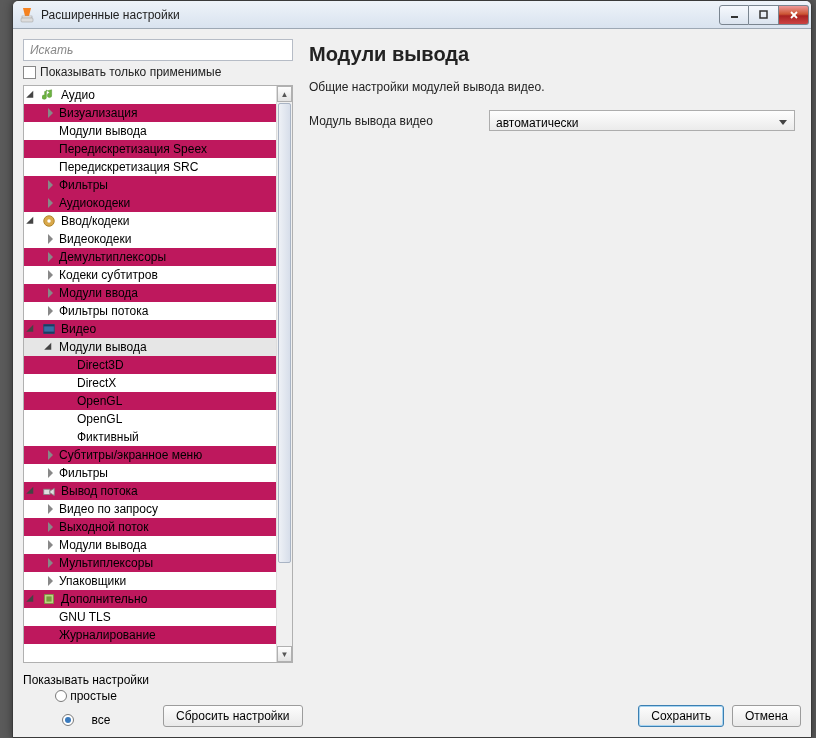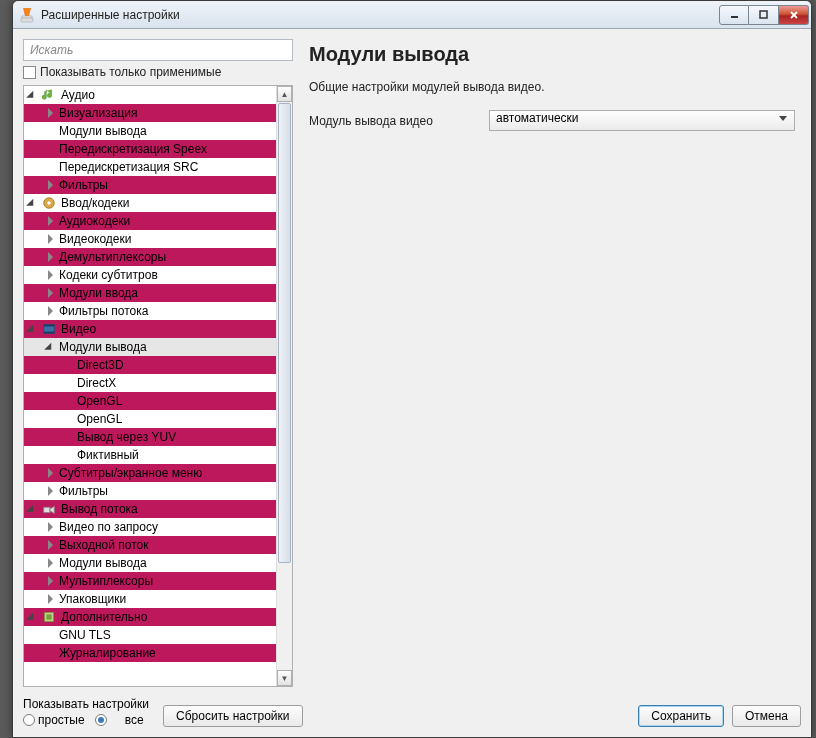--- a/index.html
+++ b/index.html
@@ -114,30 +114,30 @@
   .sb-thumb { position:absolute; left:1px; right:1px; top:17px; height:460px;
     background:linear-gradient(90deg,#eef1f6,#d7deea); border:1px solid #a9b4c4; border-radius:2px;}
   .sb-btn.dn { position:absolute; bottom:0; left:0; right:0;}
   .right-pane { flex:1; display:flex; flex-direction:column; padding: 0 6px;}
   .h1 { font-size:20px; font-weight:600; color:#222; margin: 4px 0 14px 0;}
   .desc { color:#222; margin-bottom: 16px;}
   .form-row { display:flex; align-items:center; }
   .form-label { width: 180px; color:#222; }
   .dropdown {
     flex:1; height:21px; border:1px solid #adadad; background:linear-gradient(#fefefe,#ebebeb);
-    display:flex; align-items:flex-start; padding:0 4px 0 6px; justify-content:space-between; color:#000;
+    display:flex; align-items:flex-end; padding:0 4px 0 6px; justify-content:space-between; color:#000;
   }
   .dd-btn { width:15px; height:15px; display:flex; align-items:center; justify-content:center;}
   .dd-btn::before { content:""; border-left:4px solid transparent; border-right:4px solid transparent; border-top:5px solid #444;}
   .bottom-bar {
     border-top: 0; padding-top:10px;
     display:flex; align-items:flex-end; gap:8px;
   }
   .settings-group { display:flex; flex-direction:column; gap:2px; margin-right:6px;}
-  .radio-row { display:flex; gap:10px; align-items:center;}
+  .radio-row { display:flex; gap:10px; align-items:center;flex-direction:column;}
   .radio { width:12px; height:12px; border-radius:50%; border:1px solid #7a7a7a; background:#fff; display:inline-flex; align-items:center; justify-content:center;}
   .radio.on::after { content:""; width:6px;height:6px; border-radius:50%; background:#3a7abd;}
   .btn {
     height:22px; padding:0 12px; border:1px solid #9c9c9c;
     background:linear-gradient(#fdfdfd,#e9e9e9); border-radius:3px;
     display:inline-flex; align-items:center; color:#000;
   }
   .btn.focus { border-color:#3c7fb1; box-shadow:0 0 0 1px #a6d4f2 inset;}
   .spacer { flex:1; }
 </style>
@@ -214,35 +214,35 @@
               <div class="row">
                 <span class="indent" style="width: 22px;"></span>
                 <span class="arrow none"></span>
                 <span class="label">Передискретизация SRC</span>
               </div>
               <div class="row alt">
                 <span class="indent" style="width: 22px;"></span>
                 <span class="arrow col"></span>
                 <span class="label">Фильтры</span>
               </div>
+              <div class="row alt">
+                <span class="indent" style="width: 22px;"></span>
+                <span class="arrow col"></span>
+                <span class="label">Аудиокодеки</span>
+              </div>
               <div class="row">
                 <span class="indent" style="width: 4px;"></span>
                 <span class="arrow exp"></span>
                 <span class="caticon">
                   <svg width="14" height="14" viewBox="0 0 16 16">
                     <circle cx="8" cy="8" r="6" fill="#d9a84a" stroke="#a77b20"></circle>
                     <circle cx="8" cy="8" r="2" fill="#fff"></circle>
                   </svg>
                 </span>
                 <span class="label">Ввод/кодеки</span>
-              </div>
-              <div class="row alt">
-                <span class="indent" style="width: 22px;"></span>
-                <span class="arrow col"></span>
-                <span class="label">Аудиокодеки</span>
               </div>
               <div class="row">
                 <span class="indent" style="width: 22px;"></span>
                 <span class="arrow col"></span>
                 <span class="label">Видеокодеки</span>
               </div>
               <div class="row alt">
                 <span class="indent" style="width: 22px;"></span>
                 <span class="arrow col"></span>
                 <span class="label">Демультиплексоры</span>
@@ -291,25 +291,20 @@
               </div>
               <div class="row alt">
                 <span class="indent" style="width: 40px;"></span>
                 <span class="arrow none"></span>
                 <span class="label">OpenGL</span>
               </div>
               <div class="row">
                 <span class="indent" style="width: 40px;"></span>
                 <span class="arrow none"></span>
                 <span class="label">OpenGL</span>
-              </div>
-              <div class="row alt">
-                <span class="indent" style="width: 40px;"></span>
-                <span class="arrow none"></span>
-                <span class="label">Вывод через YUV</span>
               </div>
               <div class="row">
                 <span class="indent" style="width: 40px;"></span>
                 <span class="arrow none"></span>
                 <span class="label">Фиктивный</span>
               </div>
               <div class="row alt">
                 <span class="indent" style="width: 22px;"></span>
                 <span class="arrow col"></span>
                 <span class="label">Субтитры/экранное меню</span>

